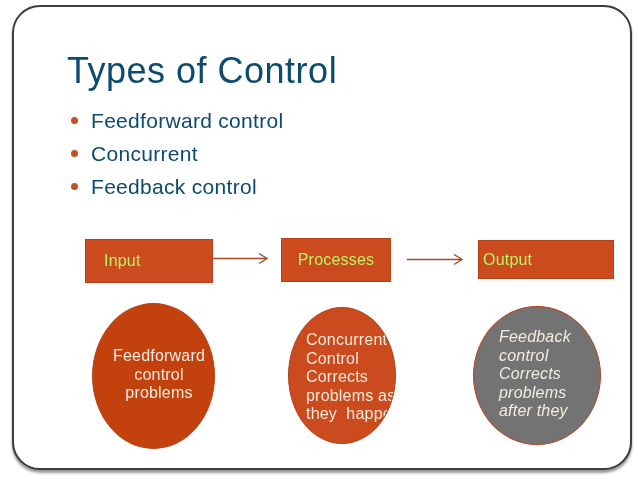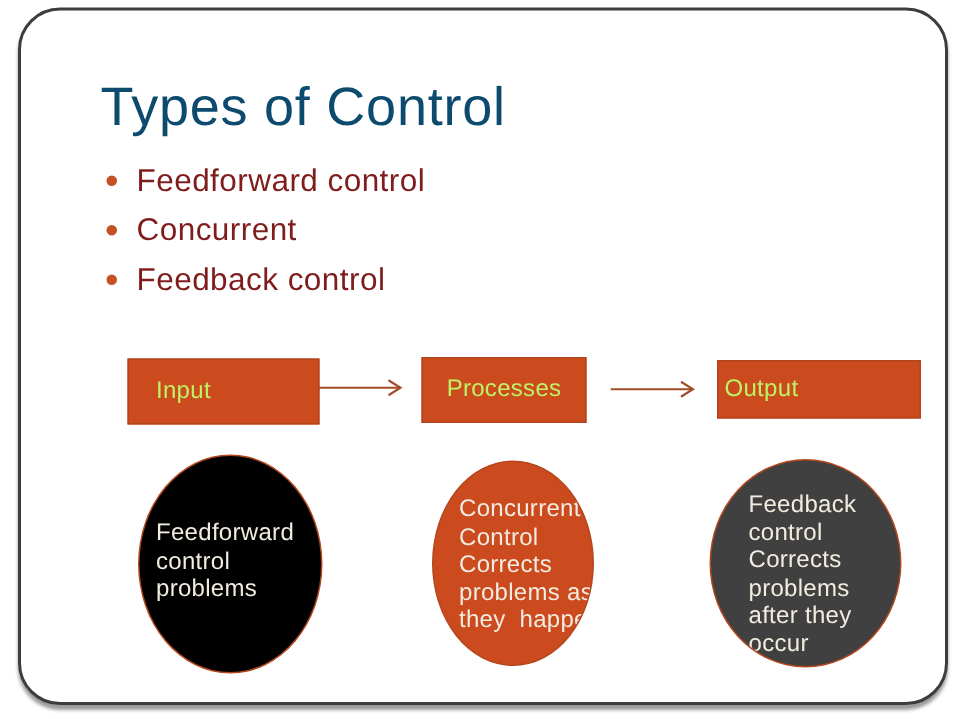--- a/index.html
+++ b/index.html
@@ -19,21 +19,21 @@
   .bullets{
     position:absolute;left:71px;top:108px;margin:0;padding:0;list-style:none;
   }
   .bullet{
     display:flex;align-items:center;margin:0 0 8px 0;line-height:25px;
   }
   .dot{
     width:7px;height:7px;border-radius:50%;margin-right:13px;flex:0 0 auto;
   }
   .bullet-text{
-    font-size:21px;color:#7f1d1d;letter-spacing:0.3px;white-space:nowrap;
+    font-size:21px;color:#0c4a6e;letter-spacing:0.3px;white-space:nowrap;
   }
   .fbox{
     position:absolute;display:flex;align-items:center;
     border:1px solid #b2431a;box-sizing:border-box;
     color:#bef264;font-size:16px;letter-spacing:0.2px;
   }
   .fbox-input{left:85px;top:239px;width:128px;height:44px;padding-left:18px;}
   .fbox-processes{left:281px;top:238px;width:110px;height:44px;justify-content:center;}
   .fbox-output{left:478px;top:240px;width:136px;height:39px;padding-left:4px;}
   .arrow{position:absolute;}
@@ -95,42 +95,41 @@
     <g fill="none" stroke-width="1.4" stroke="#a14d2a">
       <line x1="0" y1="8.5" x2="54" y2="8.5"></line>
       <polyline points="47,3.5 55,8.5 47,13.5"></polyline>
     </g>
   </svg>
 
   <div class="fbox fbox-output" style="background: rgb(203, 74, 30);">
     <span>Output</span>
   </div>
 
-  <div class="ellipse e1" style="background: #000000;">
+  <div class="ellipse e1" style="background: #c2410c; text-align: center;">
     <div class="elines">
       <div class="eline">Feedforward</div>
       <div class="eline">control</div>
       <div class="eline">problems</div>
     </div>
   </div>
 
   <div class="ellipse e2" style="background: rgb(203, 74, 30);">
     <div class="elines">
       <div class="eline">Concurrent</div>
       <div class="eline">Control</div>
       <div class="eline">Corrects</div>
       <div class="eline">problems as</div>
       <div class="eline">they  happen</div>
     </div>
   </div>
 
-  <div class="ellipse e3" style="background: #404040;">
+  <div class="ellipse e3" style="background: #737373; font-style: italic;">
     <div class="elines">
       <div class="eline">Feedback</div>
       <div class="eline">control</div>
       <div class="eline">Corrects</div>
       <div class="eline">problems</div>
       <div class="eline">after they</div>
-      <div class="eline">occur</div>
     </div>
   </div>
 
 </div>
 
 </body></html>

